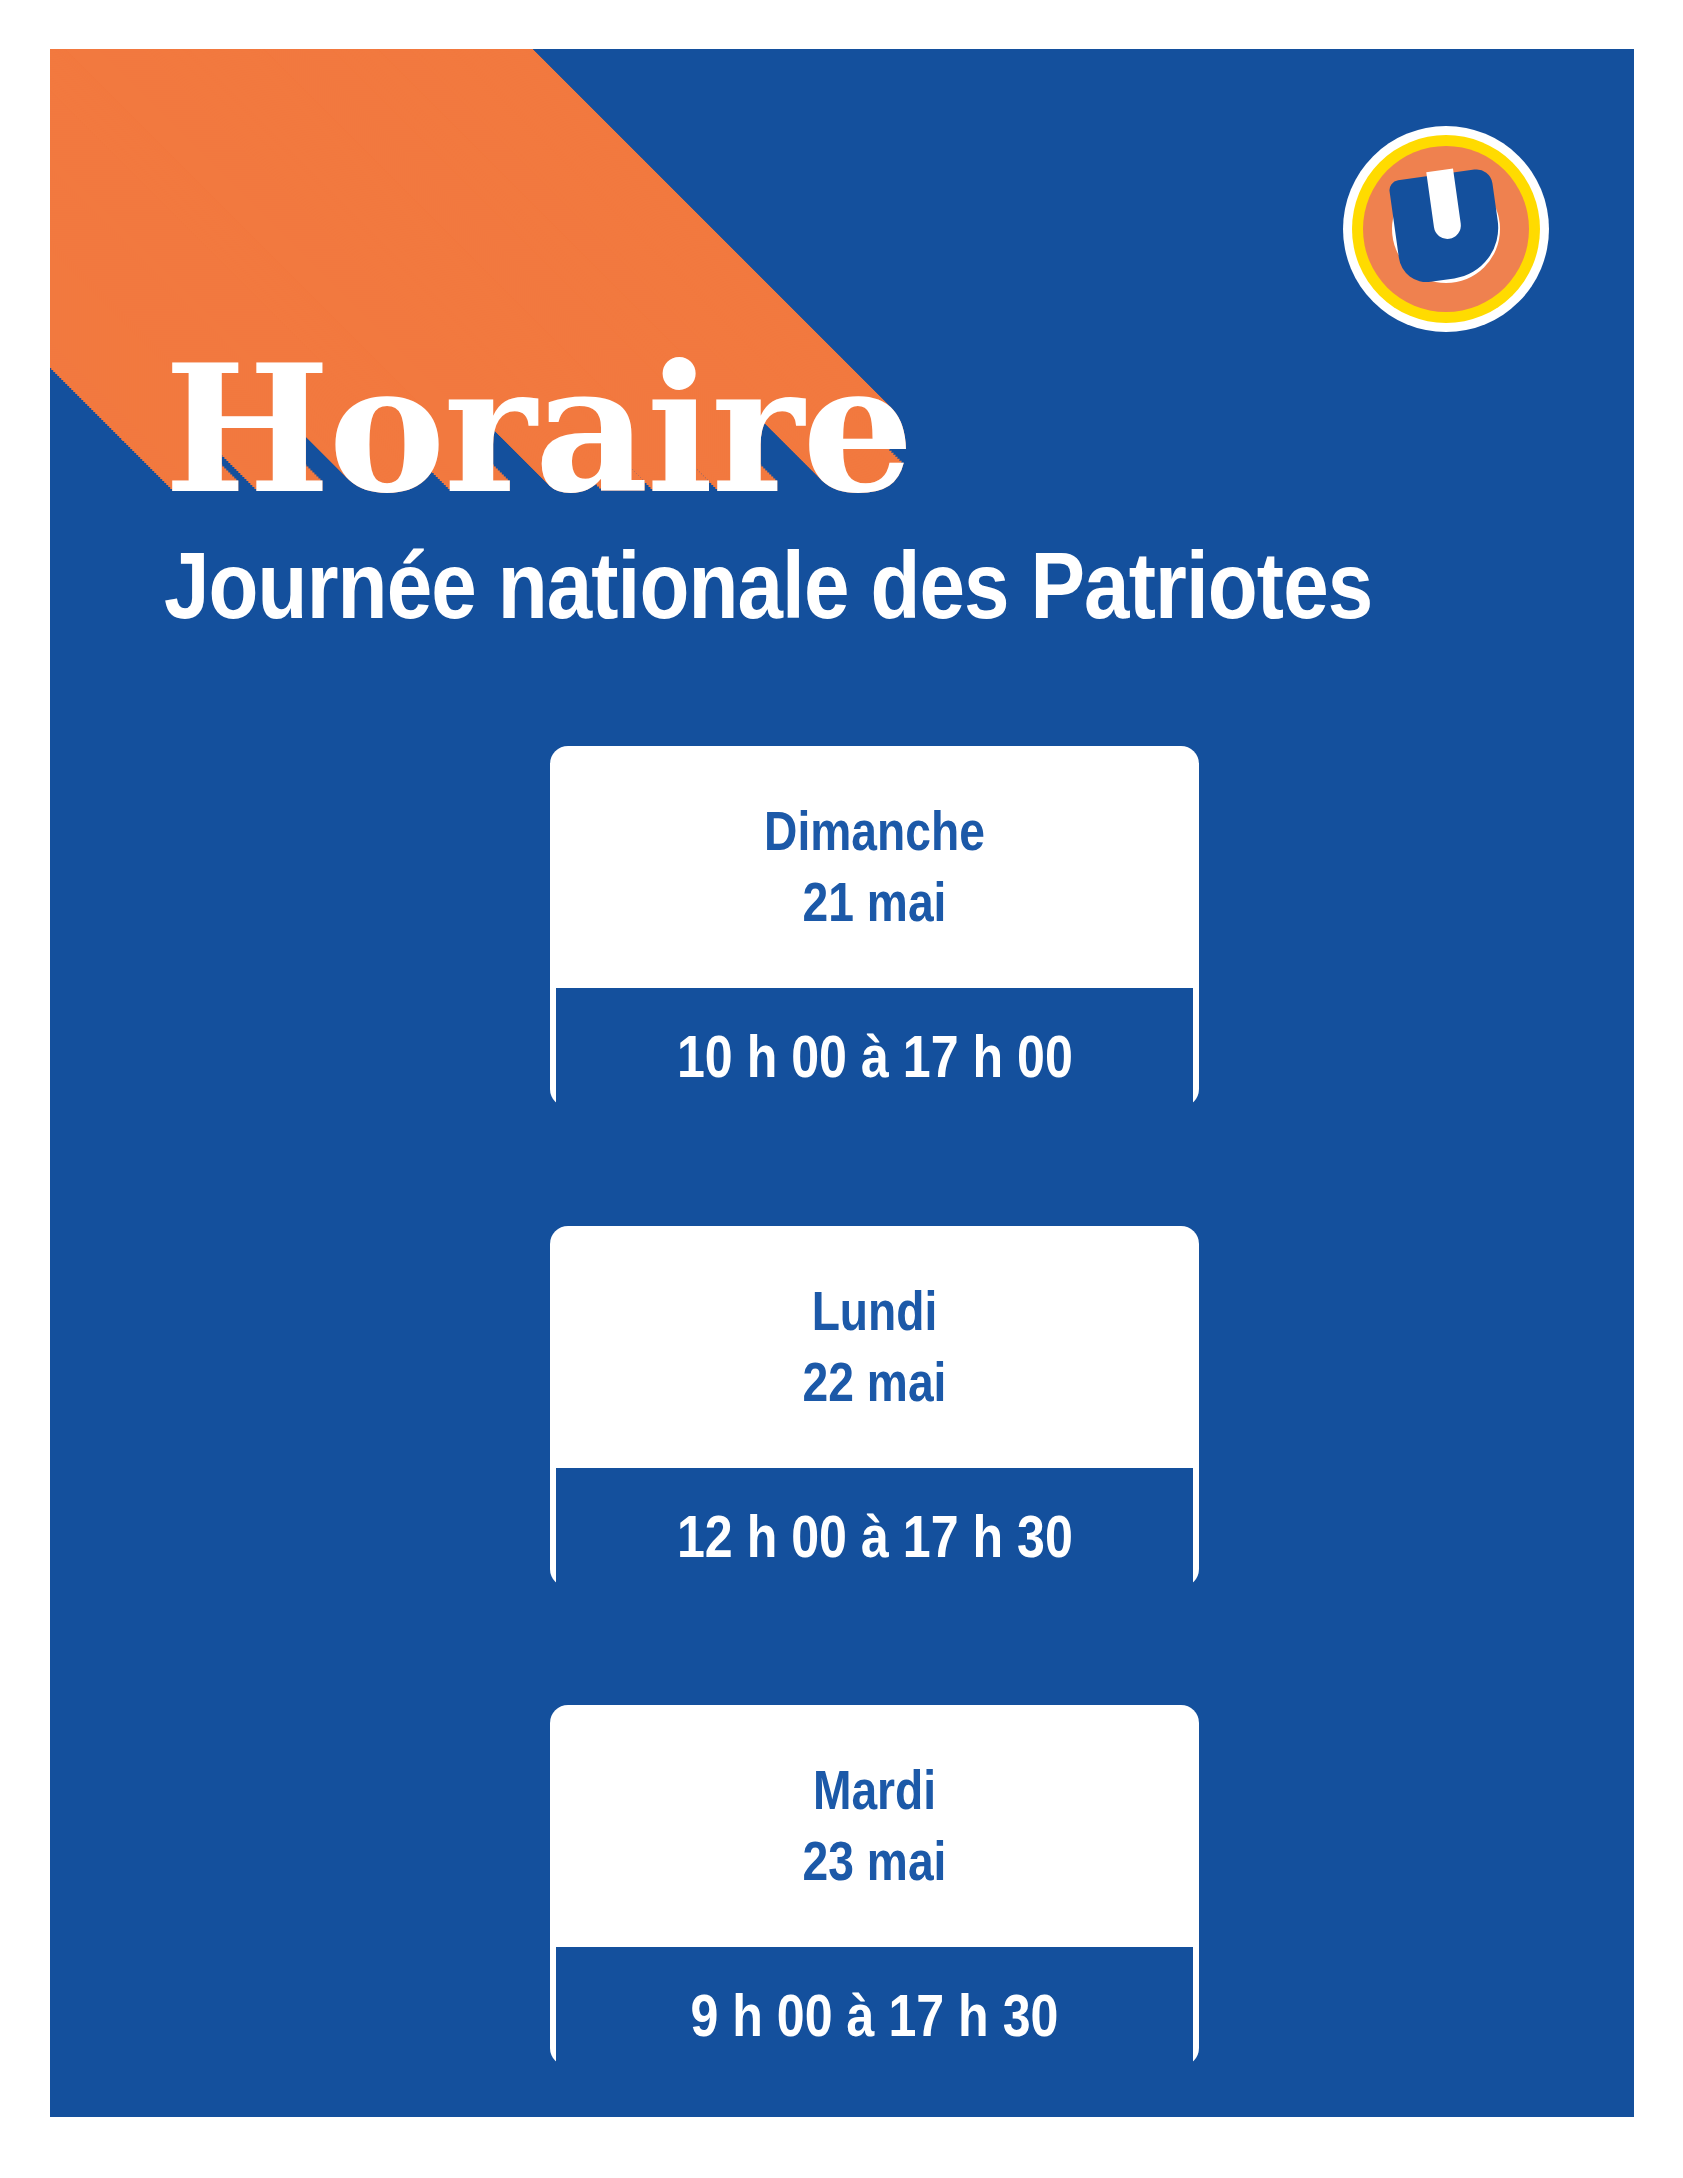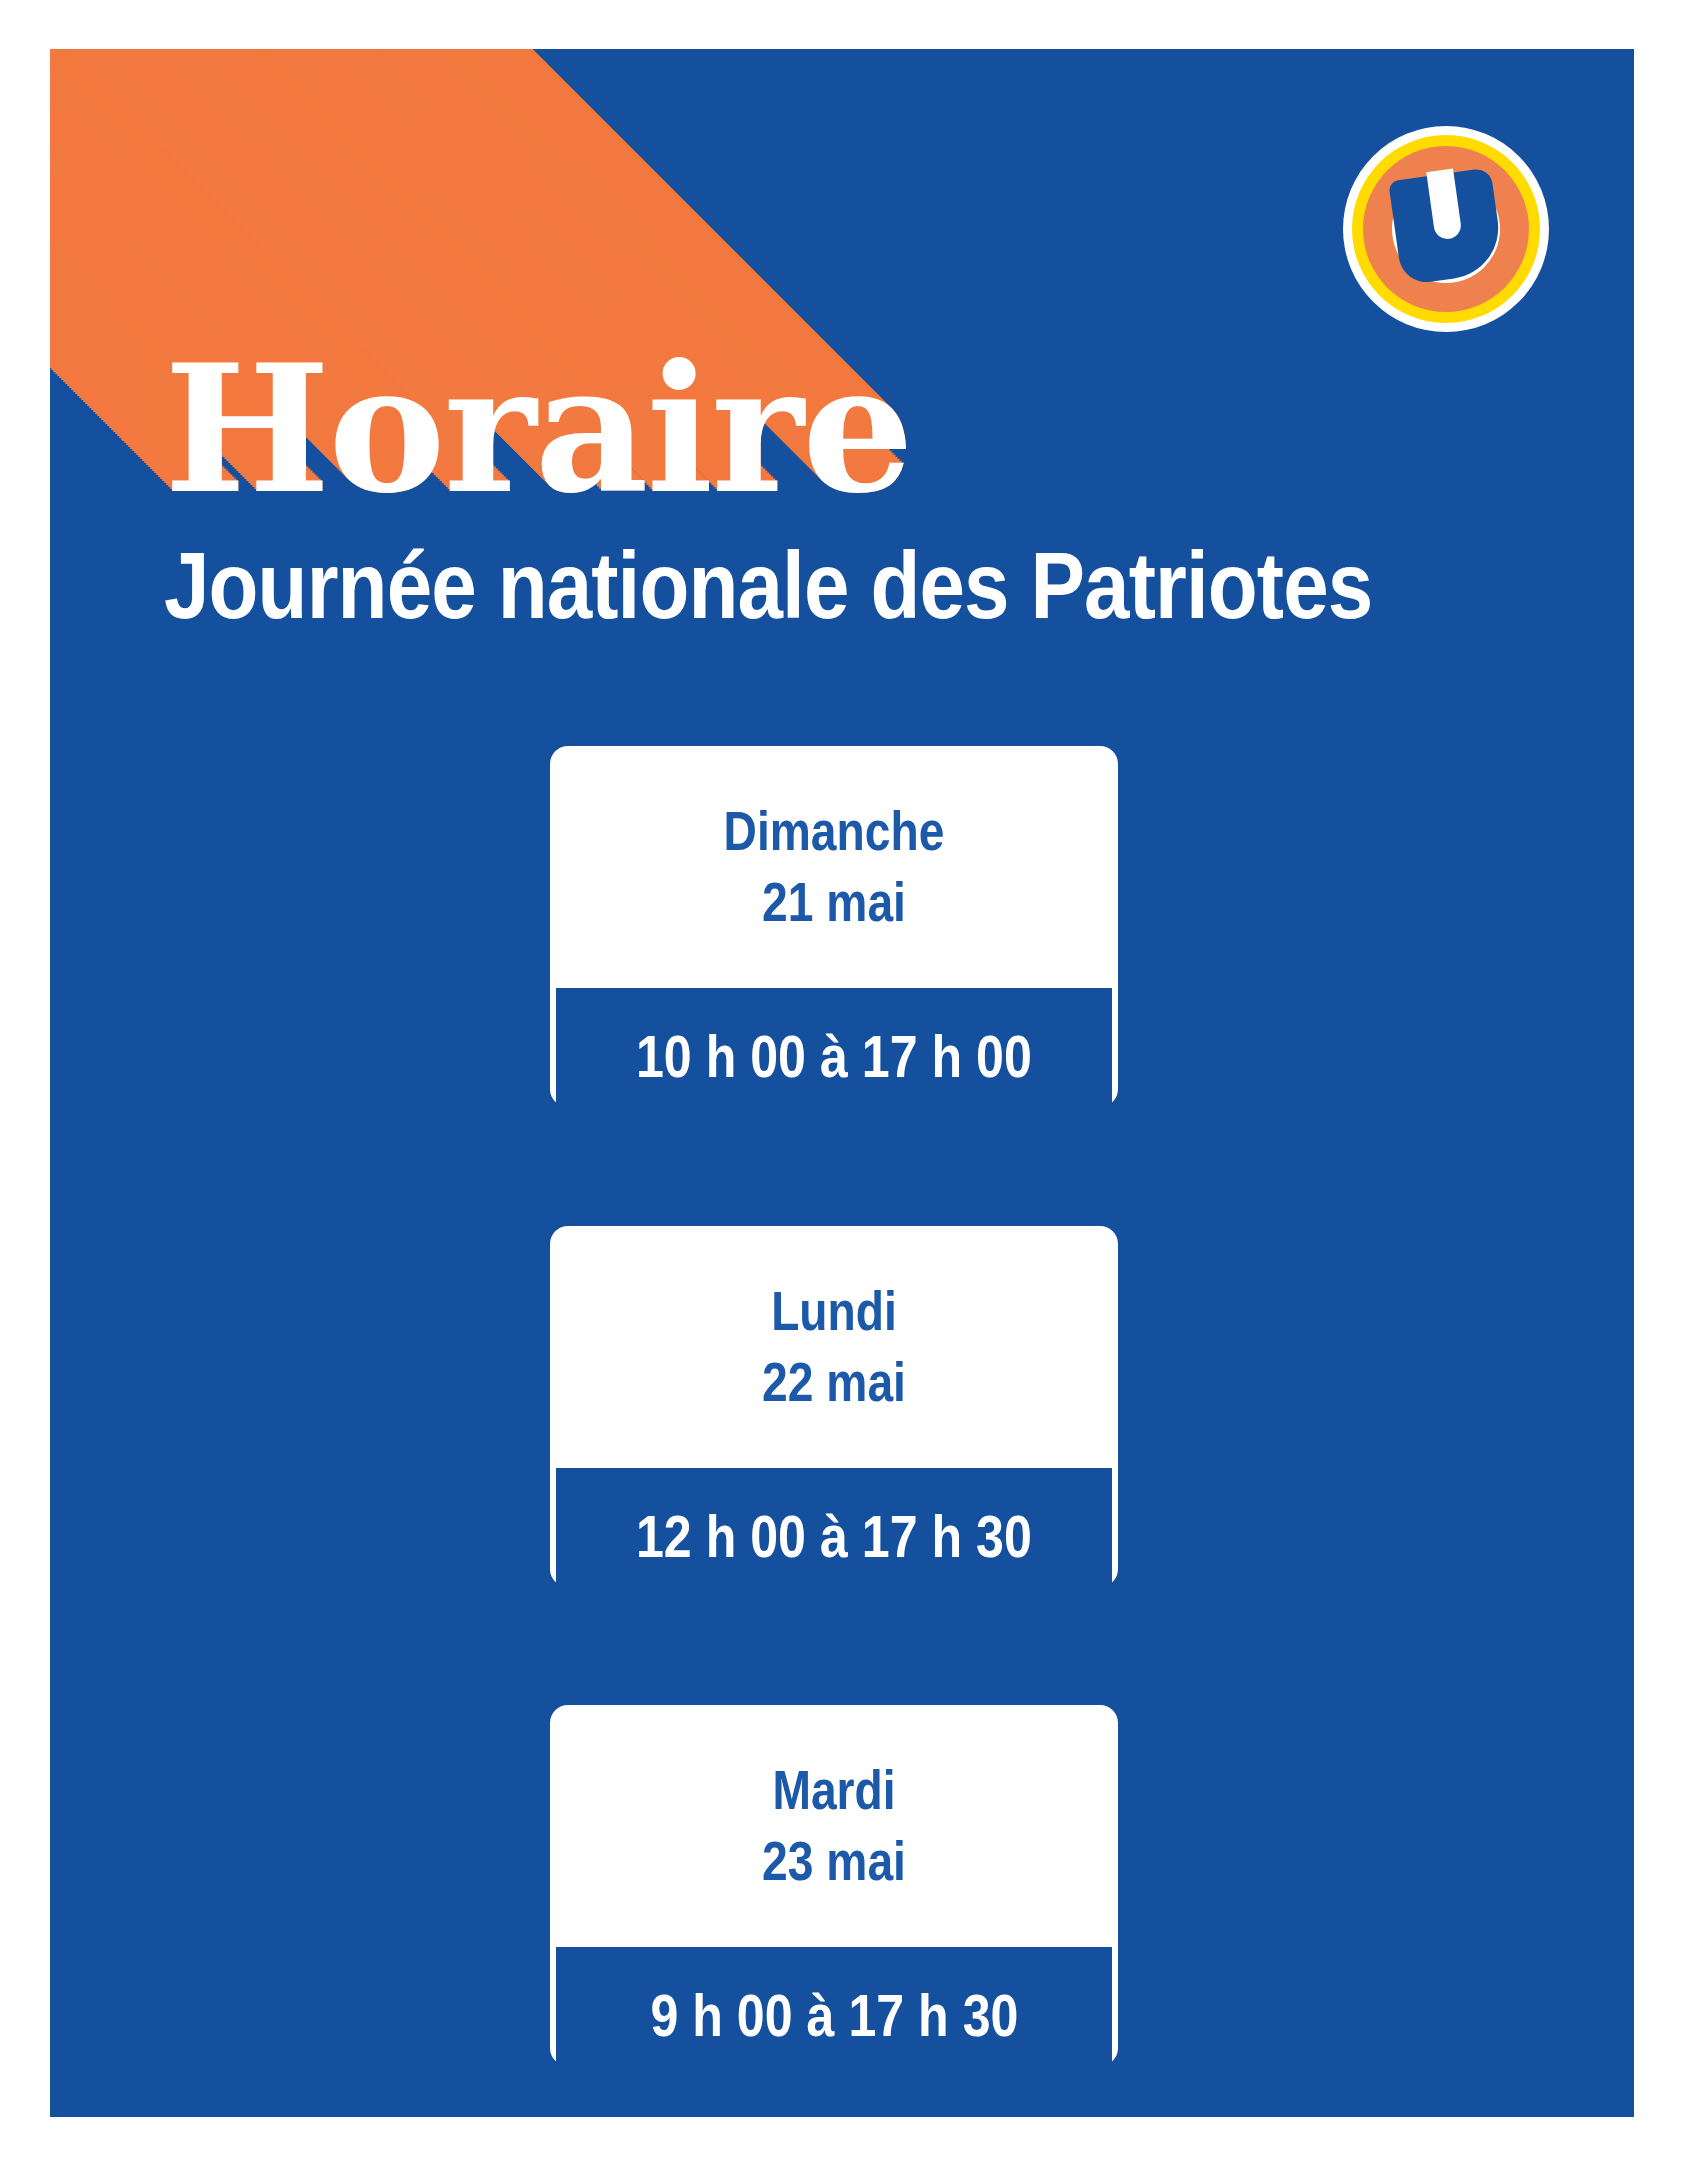--- a/index.html
+++ b/index.html
@@ -28,21 +28,21 @@
   .logo{position:absolute;left:1293px;top:77px;width:206px;height:206px;}
   .logo .disc{position:absolute;border-radius:50%;}
   .disc-white-outer{inset:0;background:#ffffff;}
   .disc-yellow{inset:9px;background:#ffdb00;}
   .disc-orange{inset:20px;background:#ef814f;}
   .disc-white-inner{inset:49px;background:#ffffff;}
   .logo-u{position:absolute;left:52px;top:48px;width:103px;height:105px;transform:rotate(-8deg);}
   .u-body{position:absolute;inset:0;background:#14509d;border-radius:10px 16px 51px 28px;}
   .u-slot{position:absolute;left:39px;top:-4px;width:27px;height:69px;background:#ffffff;border-radius:0 0 14px 14px;}
   
-  .card{position:absolute;left:500px;width:568px;height:361px;background:#ffffff;border-radius:18px;}
+  .card{position:absolute;left:500px;width:649px;height:361px;background:#ffffff;border-radius:18px;}
   .card-1{top:697px;} .card-2{top:1177px;text-decoration:underline;} .card-3{top:1656px;}
   .card-day-block{
     position:absolute;left:0;right:0;top:0;padding-top:50px;text-align:center;
     color:#1c59a8;font-weight:bold;font-size:55px;line-height:71px;
     transform:scaleX(0.84);transform-origin:center top;white-space:nowrap;
   }
   .card-band{
     position:absolute;left:6px;right:6px;top:218px;height:138px;background:#14509d;
     display:flex;align-items:center;justify-content:center;margin-top:24px;
   }

